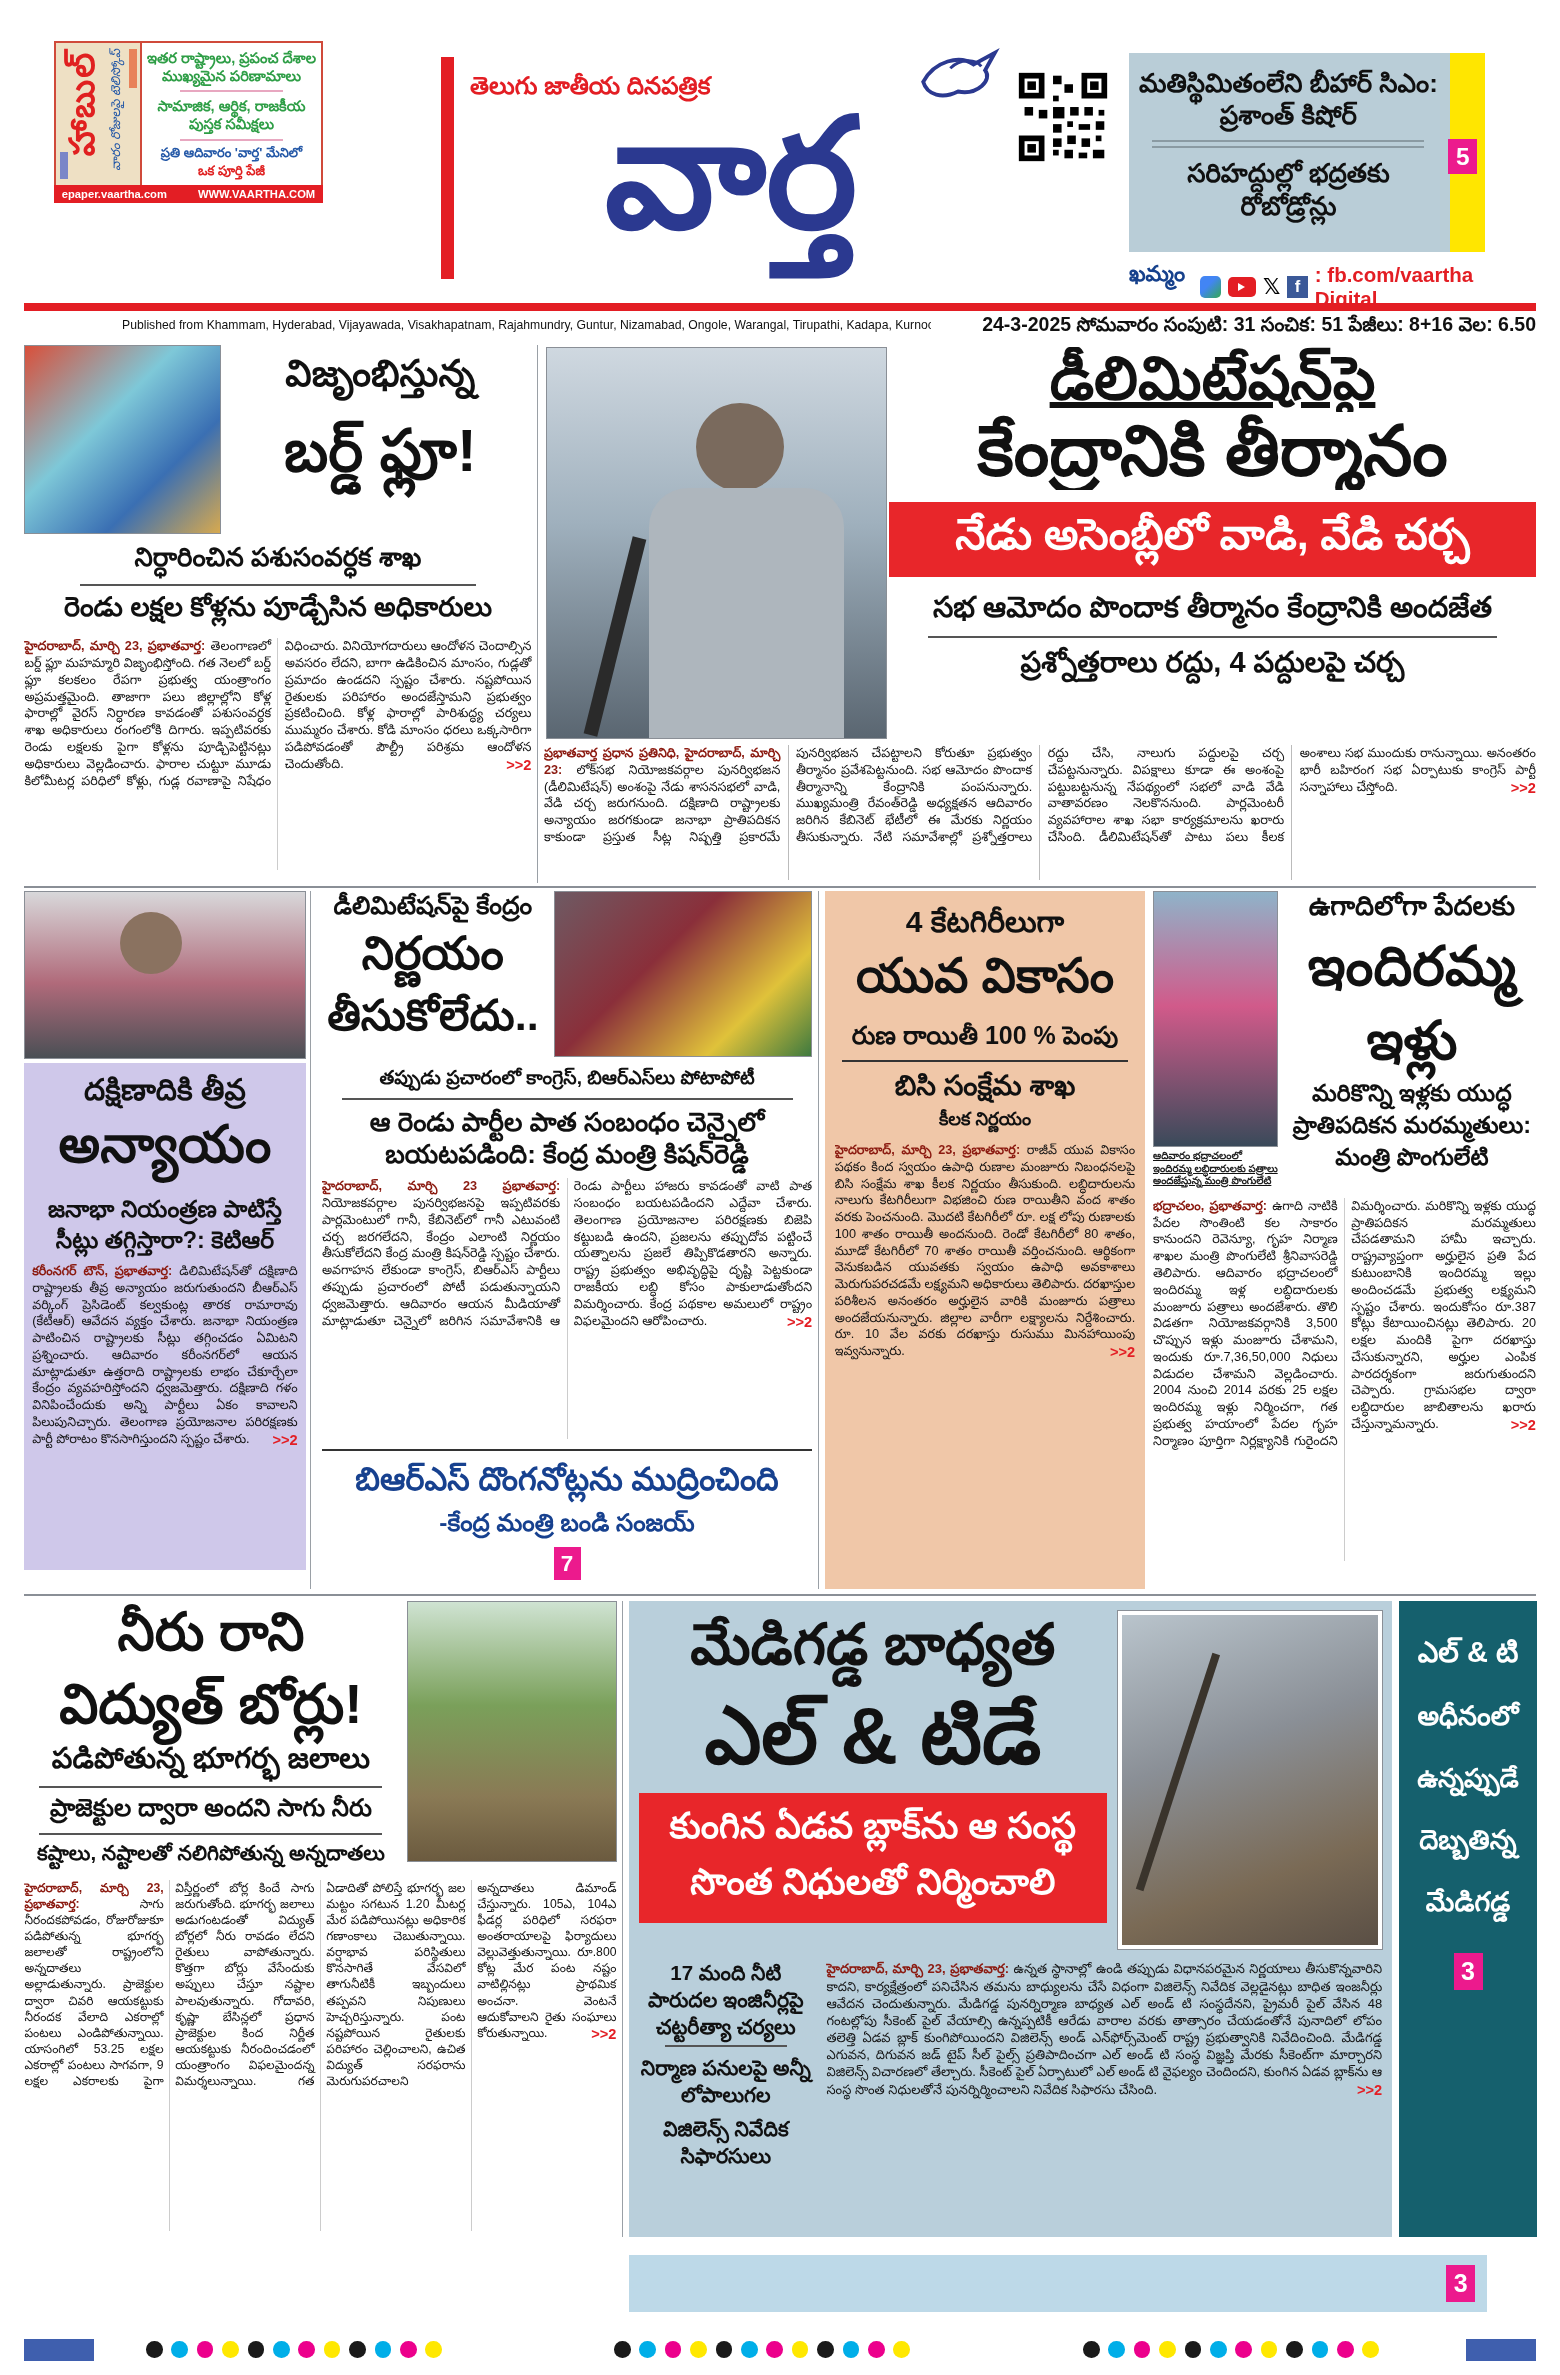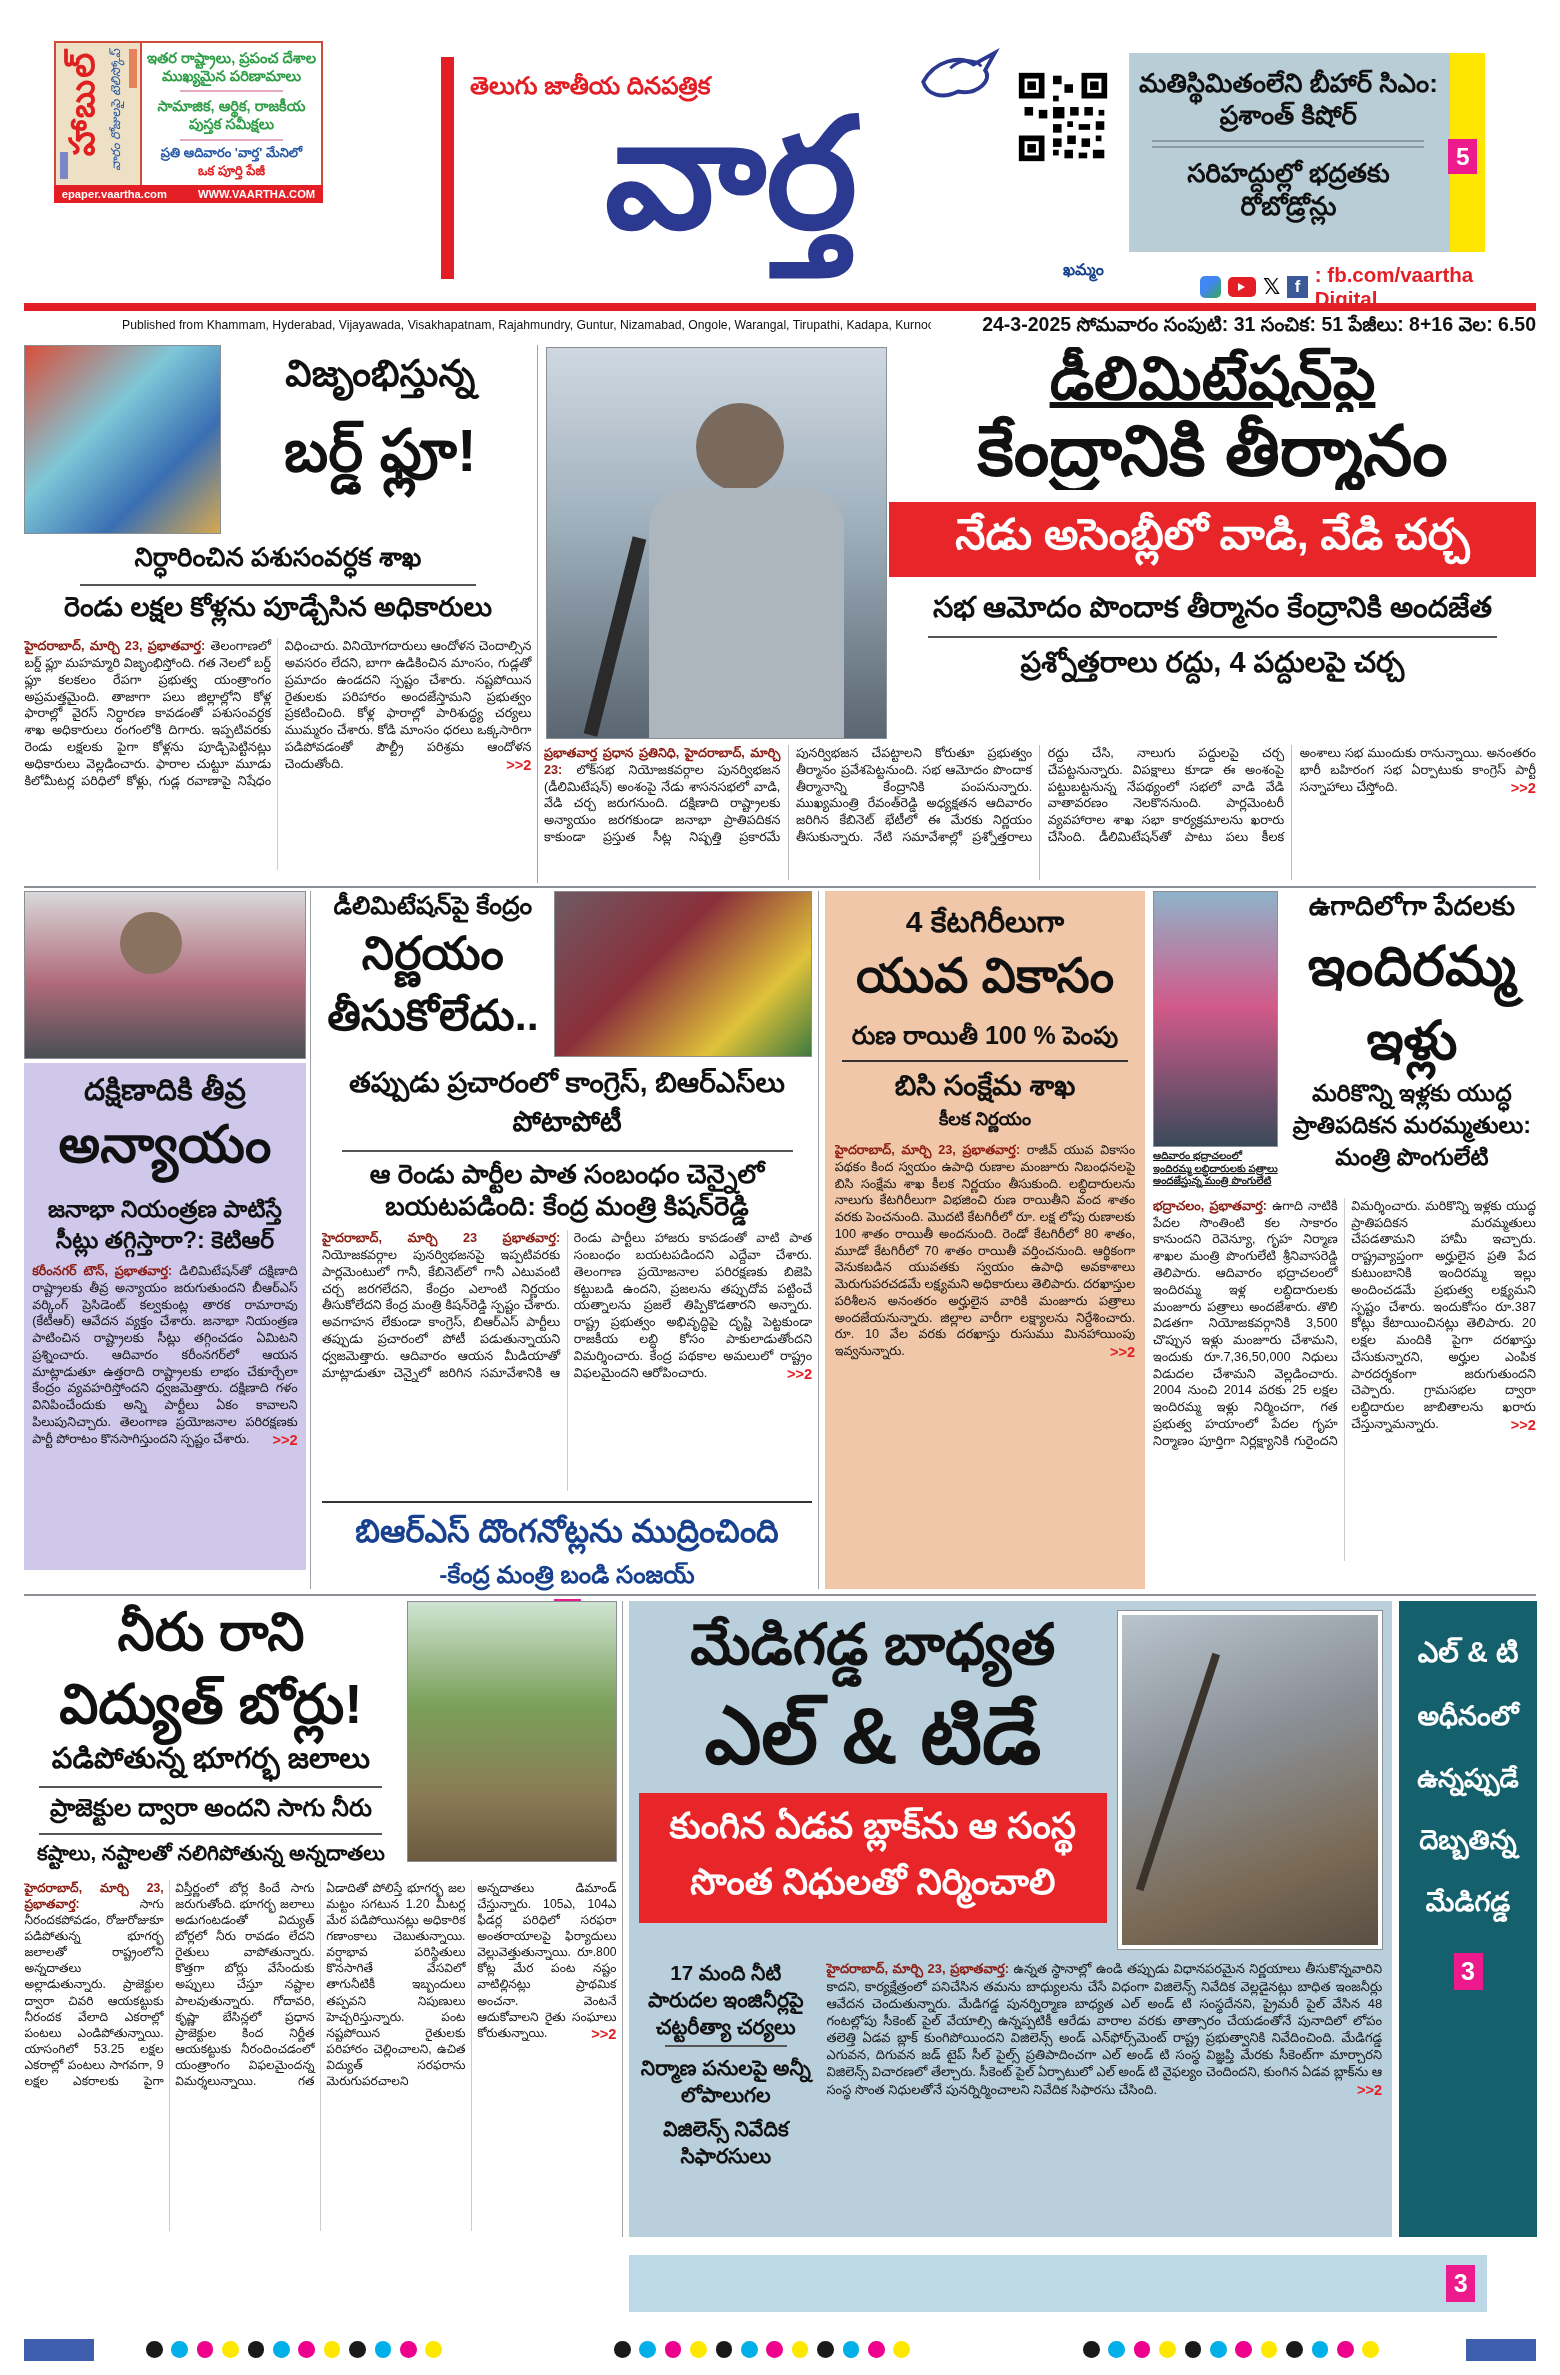--- a/index.html
+++ b/index.html
@@ -105,21 +105,21 @@
   <div class="abs" style="left:1129px;top:53px;width:356px;height:199px;background:#b9cdd7;">
     <div class="abs" style="right:0;top:0;width:35px;height:100%;background:#ffe600;"></div>
     <div style="padding:13.7px 47px 0 9.8px;">
       <div class="hdr-item">మతిస్థిమితంలేని బీహార్ సిఎం: ప్రశాంత్ కిషోర్</div>
       <div class="double-rule"></div>
       <div class="hdr-item">సరిహద్దుల్లో భద్రతకు రోబోడ్రోన్లు</div>
     </div>
     <div class="abs badge" style="right:7.8px;top:86px;width:29px;height:35px;font-size:24.4px;line-height:35px;">5</div>
   </div>
 
-  <div class="abs b" style="left:1063px;top:261px;font-size:16px;color:#16418c;">ఖమ్మం</div>
+  <div class="abs b" style="left:1129px;top:261px;font-size:22px;color:#16418c;">ఖమ్మం</div>
 
   <div class="abs" style="left:1200px;top:263px;width:336px;display:flex;gap:6.8px;align-items:center;justify-content:flex-end;">
     <span style="width:21.5px;height:21.5px;border-radius:4.9px;background:linear-gradient(135deg,#4285f4 40%,#34a853);display:inline-block;"></span>
     <span style="width:29px;height:20.5px;border-radius:4.9px;background:#e31e24;display:inline-flex;align-items:center;justify-content:center;">
       <span style="width:0;height:0;border-left:7.8px solid #fff;border-top:4.9px solid transparent;border-bottom:4.9px solid transparent;"></span>
     </span>
     <span class="b" style="font-size:21.5px;color:#000;">𝕏</span>
     <span class="b" style="width:21.5px;height:21.5px;background:#3b5998;color:#fff;display:inline-block;text-align:center;line-height:21.5px;font-size:16.6px;">f</span>
     <span class="b" style="color:#e31e24;font-size:20.5px;">: fb.com/vaartha Digital</span>
   </div>
@@ -188,21 +188,21 @@
 
   <div class="abs vdiv" style="left:318px;top:891px;width:501px;height:698px;padding:0 5.9px 0 3.9px;box-sizing:border-box;">
     <div style="display:flex;gap:9.8px;">
       <div style="width:222px;text-align:center;">
         <div class="b" style="font-size:25px;">డీలిమిటేషన్‌పై కేంద్రం</div>
         <div class="b" style="font-size:46px;">నిర్ణయం</div>
         <div class="b" style="font-size:43px;">తీసుకోలేదు..</div>
       </div>
       <div class="photo" style="flex:1;height:164px;background:linear-gradient(135deg,#6e5a63 0%,#8a2f3a 40%,#e0c23a 75%,#3f7a3f 100%);"></div>
     </div>
-    <div class="b ctr" style="font-size:28px;margin-top:9.8px;">తప్పుడు ప్రచారంలో కాంగ్రెస్, బిఆర్ఎస్‌లు పోటాపోటీ</div>
+    <div class="b ctr" style="font-size:19px;margin-top:9.8px;">తప్పుడు ప్రచారంలో కాంగ్రెస్, బిఆర్ఎస్‌లు పోటాపోటీ</div>
     <div class="rule-under" style="width:92%;"></div>
     <div class="b ctr" style="font-size:26px;margin-top:5.9px;line-height:1.25;">ఆ రెండు పార్టీల పాత సంబంధం చెన్నైలో బయటపడింది: కేంద్ర మంత్రి కిషన్‌రెడ్డి</div>
     <div class="body-txt just clip" style="margin-top:7.8px;height:261px;column-count:2;column-gap:13.7px;column-rule:1px solid #ccc;">
       <span class="byline">హైదరాబాద్, మార్చి 23 ప్రభాతవార్త:</span>
       <span>నియోజకవర్గాల పునర్విభజనపై ఇప్పటివరకు పార్లమెంటులో గానీ, కేబినెట్‌లో గానీ ఎటువంటి చర్చ జరగలేదని, కేంద్రం ఎలాంటి నిర్ణయం తీసుకోలేదని కేంద్ర మంత్రి కిషన్‌రెడ్డి స్పష్టం చేశారు. అవగాహన లేకుండా కాంగ్రెస్, బిఆర్ఎస్ పార్టీలు తప్పుడు ప్రచారంలో పోటీ పడుతున్నాయని ధ్వజమెత్తారు. ఆదివారం ఆయన మీడియాతో మాట్లాడుతూ చెన్నైలో జరిగిన సమావేశానికి ఆ రెండు పార్టీలు హాజరు కావడంతో వాటి పాత సంబంధం బయటపడిందని ఎద్దేవా చేశారు. తెలంగాణ ప్రయోజనాల పరిరక్షణకు బిజెపి కట్టుబడి ఉందని, ప్రజలను తప్పుదోవ పట్టించే యత్నాలను ప్రజలే తిప్పికొడతారని అన్నారు. రాష్ట్ర ప్రభుత్వం అభివృద్ధిపై దృష్టి పెట్టకుండా రాజకీయ లబ్ధి కోసం పాకులాడుతోందని విమర్శించారు. కేంద్ర పథకాల అమలులో రాష్ట్రం విఫలమైందని ఆరోపించారు.</span>
       <span class="jump">&gt;&gt;2</span>
     </div>
     <div class="ctr" style="margin-top:9.8px;border-top:2.9px solid #333;padding-top:9.8px;position:relative;">
       <div class="b" style="font-size:32px;color:#17418f;">బిఆర్ఎస్ దొంగనోట్లను ముద్రించింది</div>
       <div class="b" style="font-size:24.4px;color:#17418f;margin-top:3.9px;">-కేంద్ర మంత్రి బండి సంజయ్</div>

